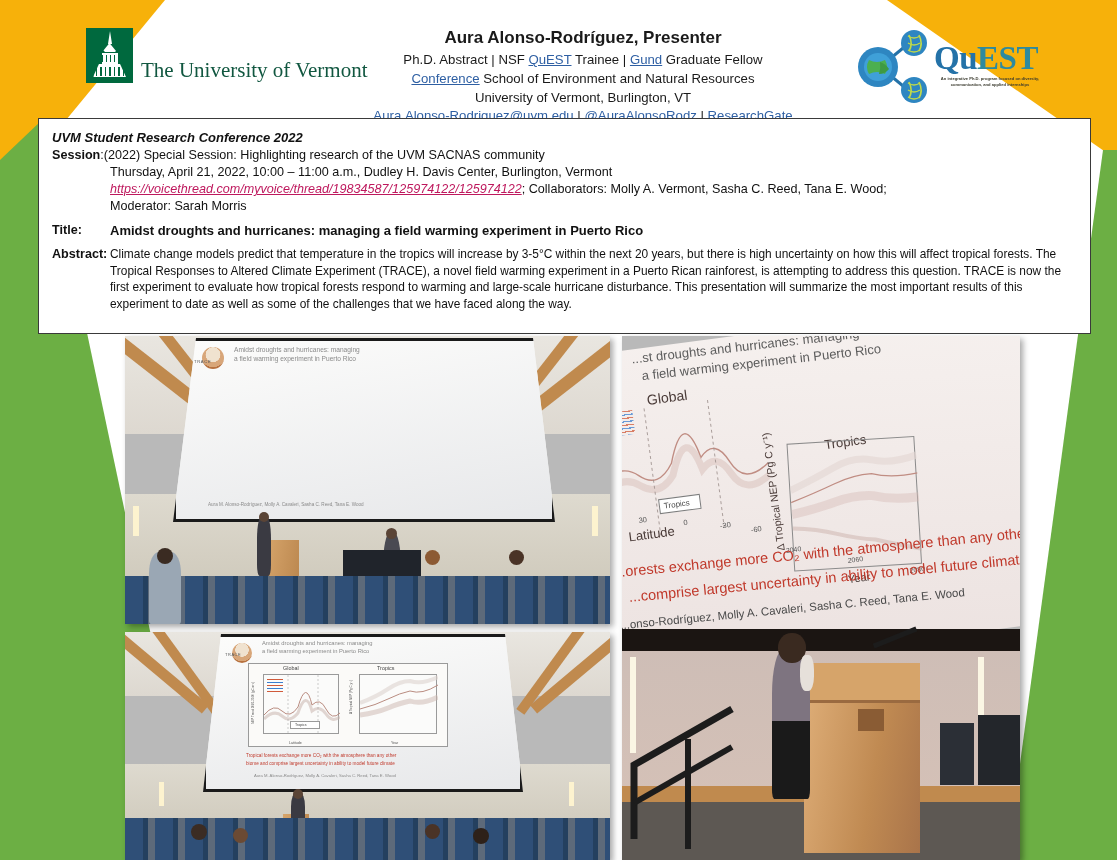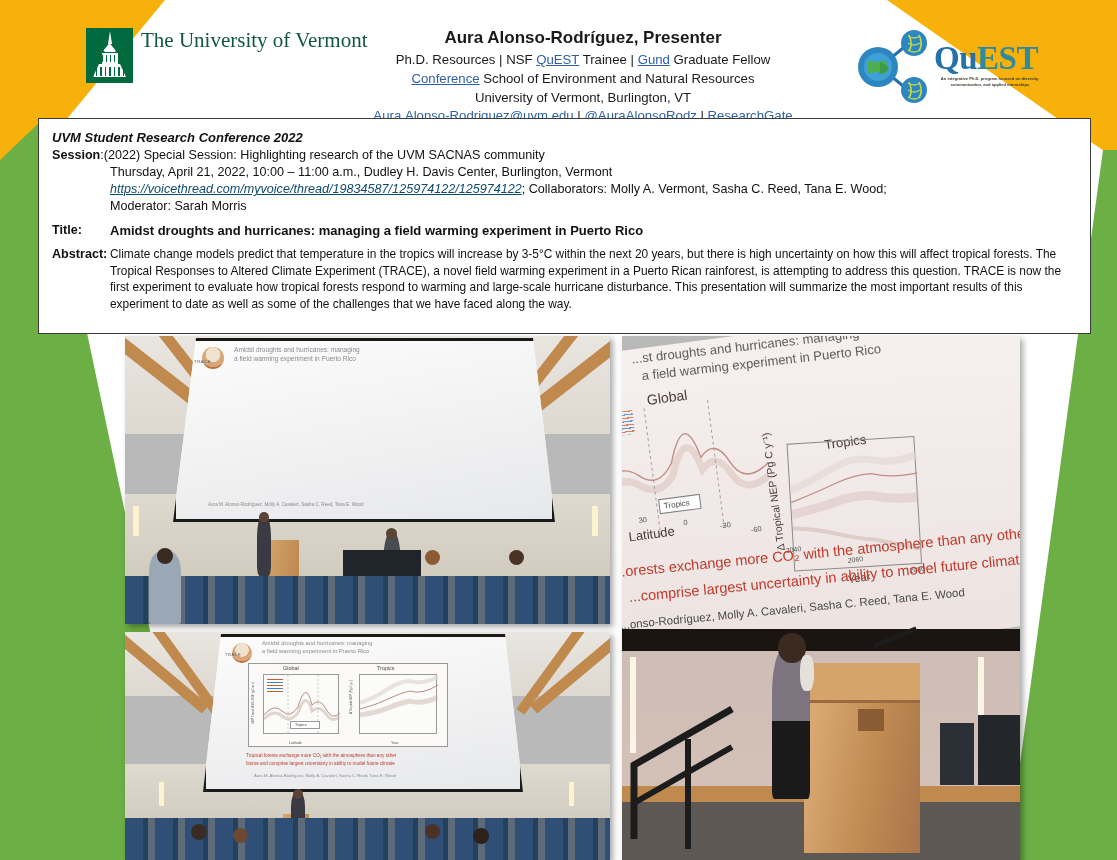--- a/index.html
+++ b/index.html
@@ -17,21 +17,21 @@
                 background: #F7B10A; clip-path: polygon(0 0, 165px 0, 0 200px); }
   #gold-right { top: 0; right: 0; width: 230px; height: 160px;
                 background: #F7B10A; clip-path: polygon(230px 0, 230px 160px, 0 0); }
   #green-left { top: 120px; left: 0; width: 190px; height: 740px;
                 background: #6CAF44; clip-path: polygon(0 40px, 42px 0, 190px 700px, 190px 740px, 0 740px); }
   #green-right{ top: 150px; right: 0; width: 110px; height: 710px;
                 background: #6CAF44; clip-path: polygon(110px 0, 110px 710px, 0 710px, 96px 0); }
 
   
   #header { position: absolute; top: 8px; left: 38px; width: 1053px; height: 108px; }
-  #uvm-logo-wrap { position: absolute; left: 48px; top: 20px; display: flex; align-items: flex-start; gap: 8px; }
+  #uvm-logo-wrap { position: absolute; left: 48px; top: 20px; display: flex; align-items: flex-end; gap: 8px; }
   #uvm-mark { width: 47px; height: 55px; background: #00693E; position: relative; overflow: hidden; }
   #uvm-mark .spire { position: absolute; left: 50%; transform: translateX(-50%); }
   #uvm-mark .needle { top: 3px; width: 0; height: 0; border-left: 2px solid transparent;
                       border-right: 2px solid transparent; border-bottom: 13px solid #fff; }
   #uvm-mark .tier1 { top: 15px; width: 13px; height: 8px; background: #fff;
                      clip-path: polygon(50% 0, 100% 100%, 0 100%); }
   #uvm-mark .tier2 { top: 23px; width: 11px; height: 3px; background: #00693E;
                      border-top: 1px solid #fff; border-bottom: 1px solid #fff; }
   #uvm-mark .belfry { top: 25px; width: 16px; height: 11px; background: #fff; }
   #uvm-mark .belfry-bars { top: 27px; width: 16px; height: 7px;
@@ -61,21 +61,21 @@
                font-size: 12.6px; color: #111; line-height: 1.34; }
   #conf-title { font-style: italic; font-weight: 600; font-size: 13px; margin-bottom: 1px; }
   .row { display: flex; }
   .lbl { font-weight: bold; white-space: nowrap; }
   .indent { padding-left: 58px; }
   .blk { margin-top: 7px; }
   .lbl-title { width: 58px; font-weight: bold; flex: 0 0 58px; }
   .lbl-abs { width: 58px; font-weight: bold; flex: 0 0 58px; }
   #title-text { font-weight: bold; font-size: 13px; }
   #abstract-text { font-size: 11.9px; line-height: 1.38; text-align: left; }
-  .url { color: #0c4a6e; text-decoration: underline; font-style: italic; }
+  .url { color: #be185d; text-decoration: underline; font-style: italic; }
 
   
   .photo { position: absolute; background: #b9b9b9; overflow: hidden;
            box-shadow: 3px 3px 6px rgba(0,0,0,.35); }
   #photo-hall-wide   { left: 125px; top: 336px; width: 485px; height: 288px; }
   #photo-hall-slide  { left: 125px; top: 632px; width: 485px; height: 228px; }
   #photo-podium      { left: 622px; top: 336px; width: 398px; height: 524px; }
 
   
   .ceiling { position: absolute; left: 0; top: 0; width: 100%; height: 34%;
@@ -127,21 +127,21 @@
         <div class="spire belfry-bars"></div>
         <div class="spire base"></div>
         <div class="spire base-bars"></div>
       </div>
       <div id="uvm-wordmark">The University of Vermont</div>
     </div>
 
     <div id="header-text">
       <div id="presenter-name">Aura Alonso-Rodríguez, Presenter</div>
       <div>
-        <span>Ph.D. Resources</span>
+        <span>Ph.D. Abstract</span>
         <span>|</span>
         <span>NSF </span><a class="lnk" href="#">QuEST</a><span> Trainee</span>
         <span>|</span>
         <a class="lnk" href="#">Gund</a><span> Graduate Fellow</span>
       </div>
       <div><a class="lnk" href="#">Conference</a><span> School of Environment and Natural Resources</span></div>
       <div>University of Vermont, Burlington, VT</div>
       <div>
         <a class="lnk" href="#">Aura.Alonso-Rodriguez@uvm.edu</a>
         <span>|</span>

